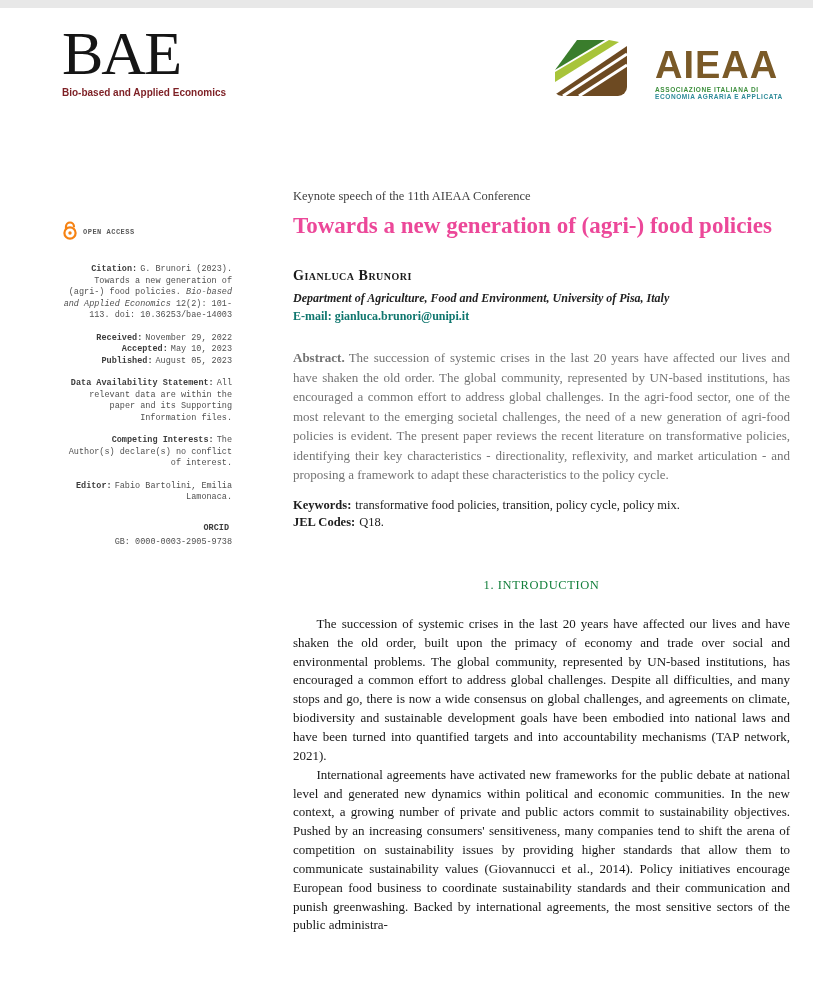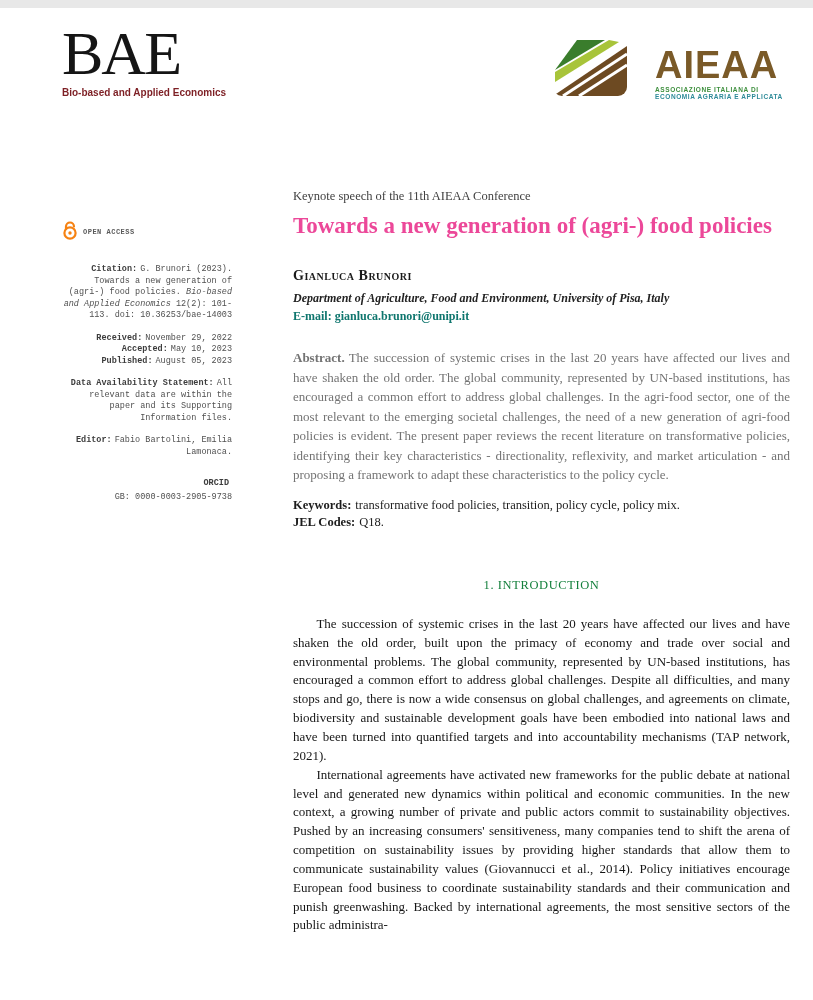--- a/index.html
+++ b/index.html
@@ -107,20 +107,23 @@
     <div class="side-block">
       <span class="lbl">Received:</span><span>November 29, 2022</span><br>
       <span class="lbl">Accepted:</span><span>May 10, 2023</span><br>
       <span class="lbl">Published:</span><span>August 05, 2023</span>
     </div>
 
     <div class="side-block">
       <span class="lbl">Data Availability Statement:</span><span>All relevant data are within the paper and its Supporting Information files.</span>
     </div>
 
+    <div class="side-block">
+      <span class="lbl">Competing Interests:</span><span>The Author(s) declare(s) no conflict of interest.</span>
+    </div>
 
     <div class="side-block">
       <span class="lbl">Editor:</span><span>Fabio Bartolini, Emilia Lamonaca.</span>
     </div>
 
     <div class="side-block orcid-block">
       <span class="lbl">ORCID</span>
       <span>GB: 0000-0003-2905-9738</span>
     </div>
 

